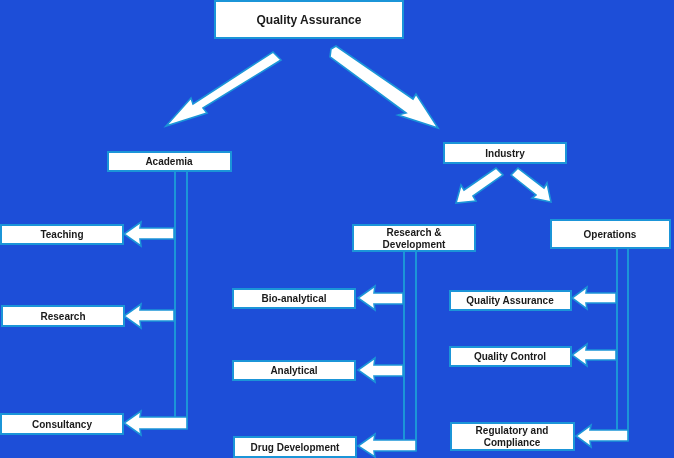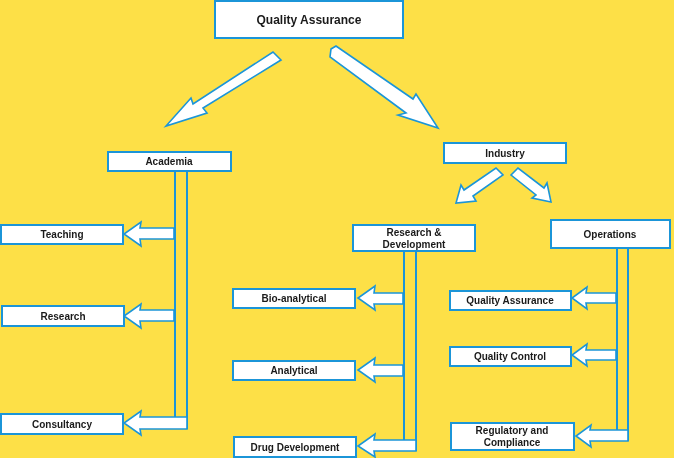--- a/index.html
+++ b/index.html
@@ -1,16 +1,16 @@
 <!DOCTYPE html>
 <html><head>
 <meta charset="utf-8">
 <style>
   html,body{margin:0;padding:0;background:#ffffff;}
-  #canvas{position:relative;width:674px;height:458px;overflow:hidden;background:#fde047;}
+  #canvas{position:relative;width:674px;height:458px;overflow:hidden;background:#1d4ed8;}
   svg{position:absolute;left:0;top:0;}
   .box{fill:#ffffff;stroke:#1b95d8;stroke-width:2;}
   .arrow{fill:#ffffff;stroke:#1b95d8;stroke-width:1.6;stroke-linejoin:miter;}
   .stem{stroke:#1b95d8;stroke-width:2;fill:none;}
   .lbl{font-family:"Liberation Sans",sans-serif;font-weight:bold;font-size:10px;fill:#1a1a1a;text-anchor:middle;}
   .lbl-big{font-size:12px;}
 </style>
 </head>
 <body>
 

